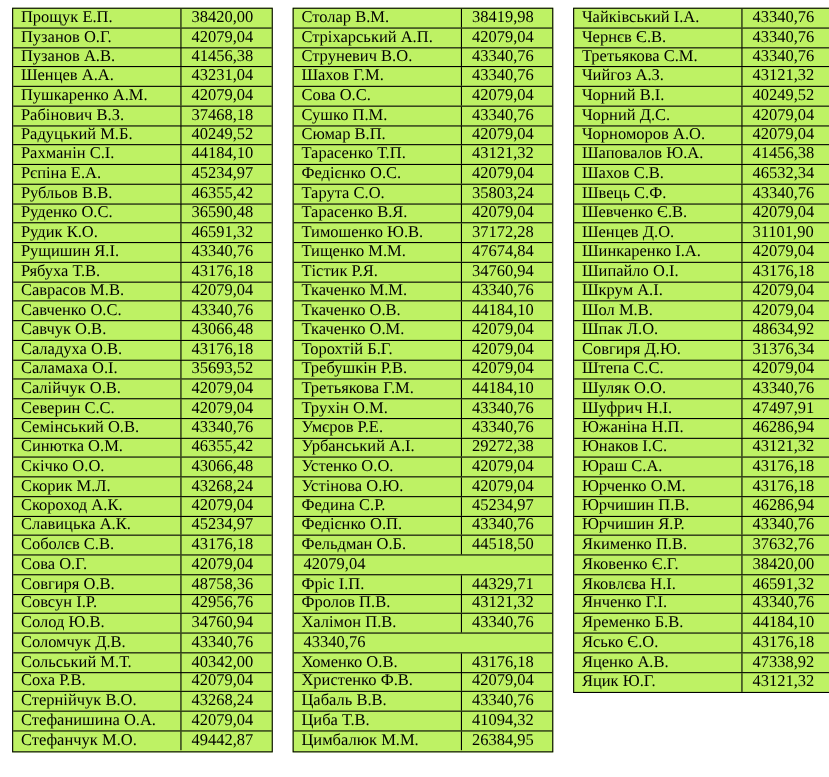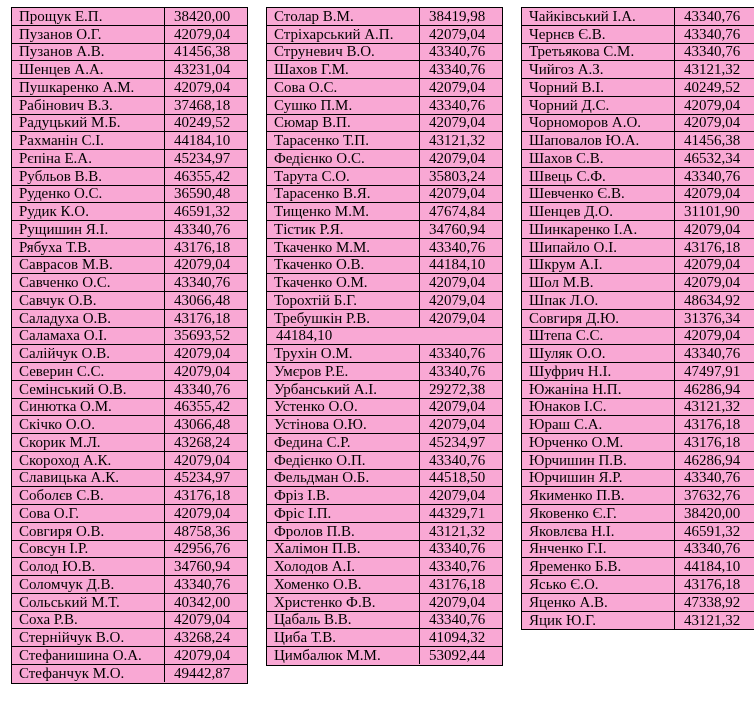--- a/index.html
+++ b/index.html
@@ -20,21 +20,21 @@
     left: 11px;
     top: 7px;
     display: flex;
     gap: 18px;
     align-items: flex-start;
   }
   .mini-table {
     width: 235px;
     border: 1px solid #000000;
     box-sizing: content-box;
-    background: #f9a8d4;
+    background: #bef264;
   }
   .row {
     display: flex;
     height: 17.76px;
     box-sizing: border-box;
     border-bottom: 1px solid #000000;
     align-items: center;
   }
   .row:last-child {
     border-bottom: none;
@@ -255,20 +255,24 @@
       </div>
       <div class="row">
         <div class="cell name">Тарута С.О.</div>
         <div class="cell value">35803,24</div>
       </div>
       <div class="row">
         <div class="cell name">Тарасенко В.Я.</div>
         <div class="cell value">42079,04</div>
       </div>
       <div class="row">
+        <div class="cell name">Тимошенко Ю.В.</div>
+        <div class="cell value">37172,28</div>
+      </div>
+      <div class="row">
         <div class="cell name">Тищенко М.М.</div>
         <div class="cell value">47674,84</div>
       </div>
       <div class="row">
         <div class="cell name">Тістик Р.Я.</div>
         <div class="cell value">34760,94</div>
       </div>
       <div class="row">
         <div class="cell name">Ткаченко М.М.</div>
         <div class="cell value">43340,76</div>
@@ -283,20 +287,21 @@
       </div>
       <div class="row">
         <div class="cell name">Торохтій Б.Г.</div>
         <div class="cell value">42079,04</div>
       </div>
       <div class="row">
         <div class="cell name">Требушкін Р.В.</div>
         <div class="cell value">42079,04</div>
       </div>
       <div class="row">
+        <div class="cell name">Третьякова Г.М.</div>
         <div class="cell value">44184,10</div>
       </div>
       <div class="row">
         <div class="cell name">Трухін О.М.</div>
         <div class="cell value">43340,76</div>
       </div>
       <div class="row">
         <div class="cell name">Умєров Р.Е.</div>
         <div class="cell value">43340,76</div>
       </div>
@@ -318,58 +323,56 @@
       </div>
       <div class="row">
         <div class="cell name">Федієнко О.П.</div>
         <div class="cell value">43340,76</div>
       </div>
       <div class="row">
         <div class="cell name">Фельдман О.Б.</div>
         <div class="cell value">44518,50</div>
       </div>
       <div class="row">
-        <div class="cell name">Фріз І.В.</div>
         <div class="cell value">42079,04</div>
       </div>
       <div class="row">
         <div class="cell name">Фріс І.П.</div>
         <div class="cell value">44329,71</div>
       </div>
       <div class="row">
         <div class="cell name">Фролов П.В.</div>
         <div class="cell value">43121,32</div>
       </div>
       <div class="row">
         <div class="cell name">Халімон П.В.</div>
         <div class="cell value">43340,76</div>
       </div>
       <div class="row">
-        <div class="cell name">Холодов А.І.</div>
         <div class="cell value">43340,76</div>
       </div>
       <div class="row">
         <div class="cell name">Хоменко О.В.</div>
         <div class="cell value">43176,18</div>
       </div>
       <div class="row">
         <div class="cell name">Христенко Ф.В.</div>
         <div class="cell value">42079,04</div>
       </div>
       <div class="row">
         <div class="cell name">Цабаль В.В.</div>
         <div class="cell value">43340,76</div>
       </div>
       <div class="row">
         <div class="cell name">Циба Т.В.</div>
         <div class="cell value">41094,32</div>
       </div>
       <div class="row">
         <div class="cell name">Цимбалюк М.М.</div>
-        <div class="cell value">53092,44</div>
+        <div class="cell value">26384,95</div>
       </div>
     </div>
   <div class="mini-table">
       <div class="row">
         <div class="cell name">Чайківський І.А.</div>
         <div class="cell value">43340,76</div>
       </div>
       <div class="row">
         <div class="cell name">Чернєв Є.В.</div>
         <div class="cell value">43340,76</div>

